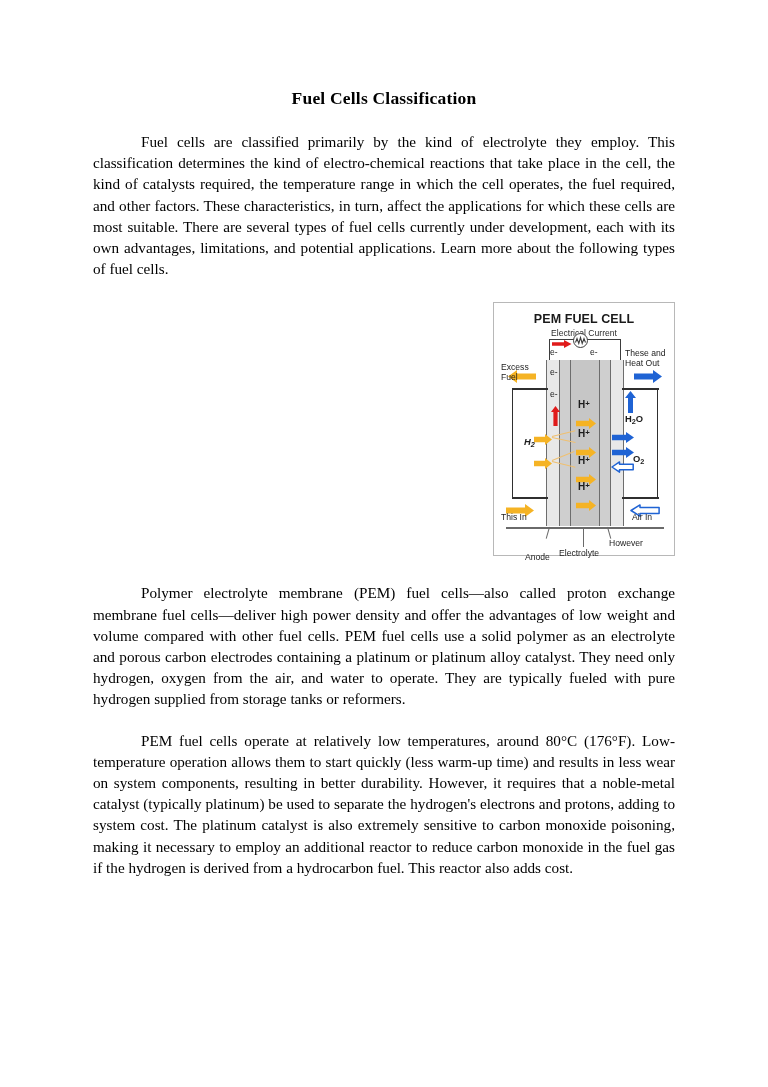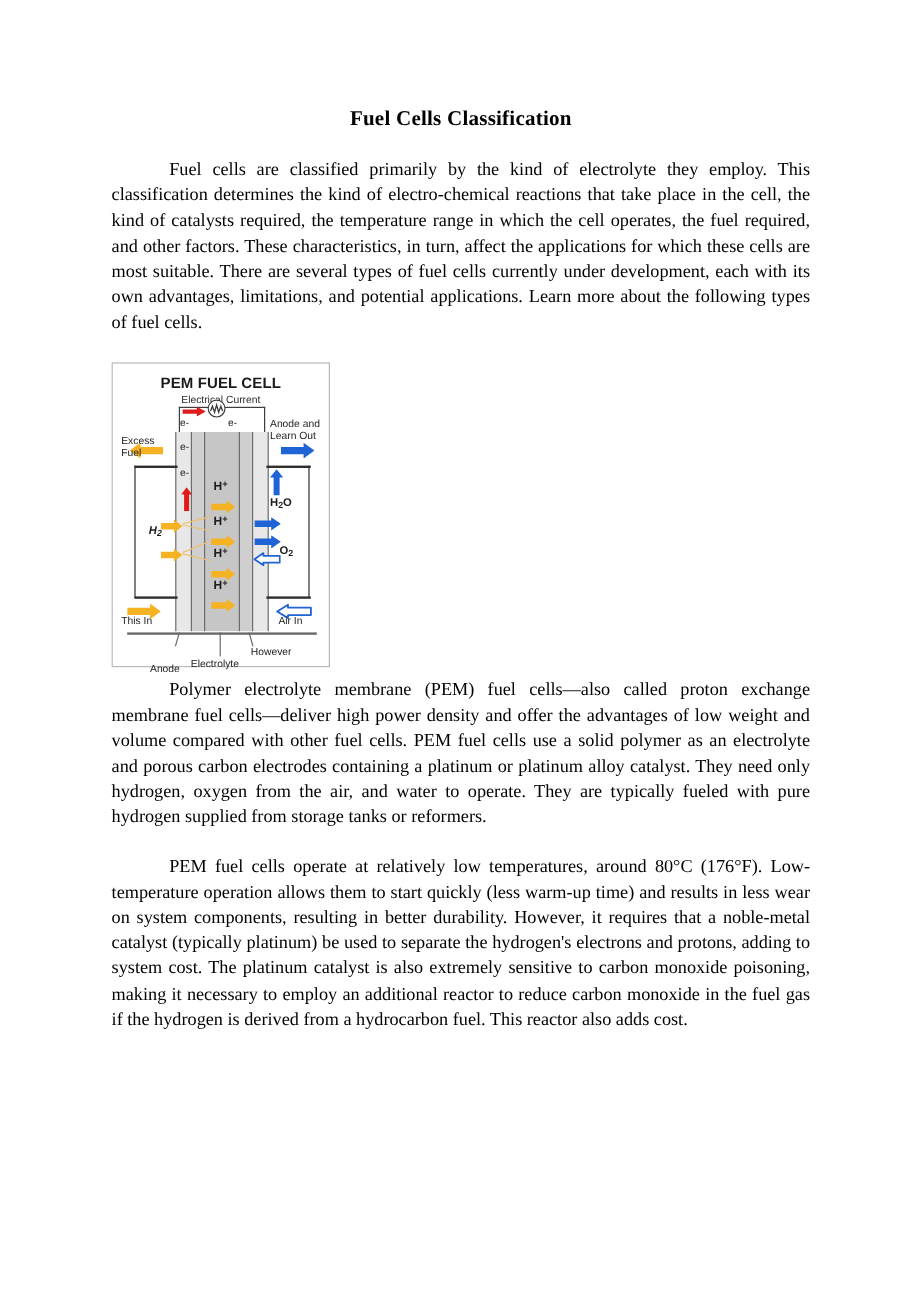--- a/index.html
+++ b/index.html
@@ -54,23 +54,23 @@
     font-weight: bold;
     letter-spacing: 1.25px;
     margin: 2px 0 0 0;
     text-align: left;
   }
 
   
   .figure-wrap {
     width: 582px;
     display: flex;
-    justify-content: flex-start;
+    justify-content: flex-end;
     margin-top: 23px;
-    margin-bottom: 8px;
+    margin-bottom: 26px;
   }
   .diagram {
     position: relative;
     width: 182px;
     height: 254px;
     background: #ffffff;
     border: 1px solid #b8b8b8;
     box-sizing: border-box;
     font-family: "Liberation Sans", "DejaVu Sans", sans-serif;
   }
@@ -324,22 +324,22 @@
           <svg width="30" height="13" viewBox="0 0 30 13">
             <path d="M29.1 3.4 H10 V0.9 L1 6.5 L10 12.1 V9.6 H29.1 Z" fill="#ffffff" stroke="#1f63d4" stroke-width="1.5" stroke-linejoin="round"></path>
           </svg>
         </div>
 
         <div class="lab lab-excess">
           <span>Excess</span><br>
           <span>Fuel</span>
         </div>
         <div class="lab lab-water">
-          <span>Anode and</span><br>
-          <span>Learn Out</span>
+          <span>These and</span><br>
+          <span>Heat Out</span>
         </div>
         <div class="lab lab-fuelin">This In</div>
         <div class="lab lab-airin">Air In</div>
         <div class="lab lab-anode">Anode</div>
         <div class="lab lab-elec">Electrolyte</div>
         <div class="lab lab-cathode">However</div>
 
       </div>
     </div>
 

